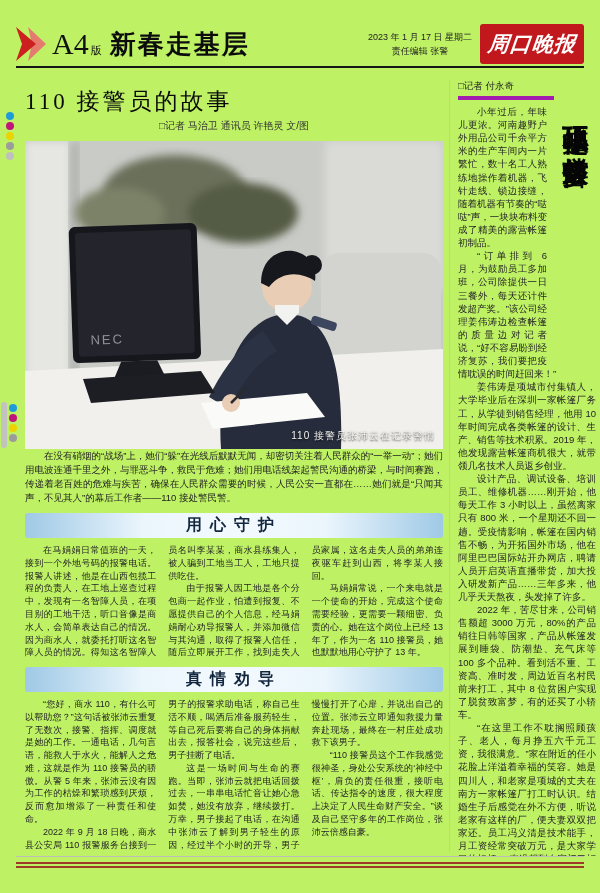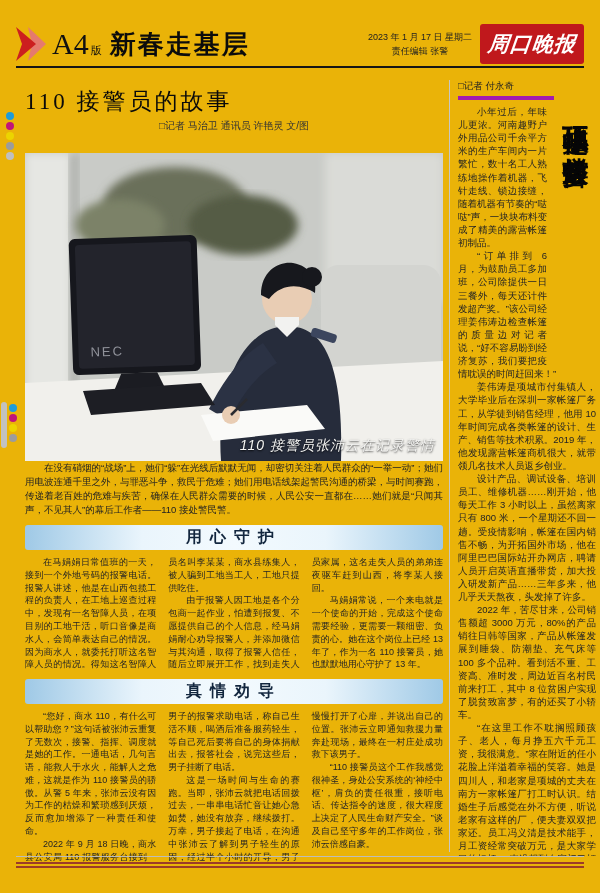--- a/index.html
+++ b/index.html
@@ -1,16 +1,16 @@
 <!DOCTYPE html>
 <html><head>
 <meta charset="utf-8">
 <style>
   html,body{margin:0;padding:0;background:#e9e7e3;}
-  .page{position:relative;width:600px;height:893px;margin:0 auto;background:#eab308;
+  .page{position:relative;width:600px;height:893px;margin:0 auto;background:#bef264;
         overflow:hidden;font-family:"Liberation Sans","DejaVu Sans",sans-serif;color:#1c1c1c;}
 
   
   .hdr{position:absolute;left:16px;top:24px;width:568px;height:40px;display:flex;align-items:center;}
   .hdr-arrow{width:30px;height:34px;margin-right:6px;flex:0 0 auto;}
   .hdr-edition{font-family:"Liberation Serif","DejaVu Serif",serif;font-size:30px;line-height:30px;color:#111;}
   .hdr-edsuf{font-size:11px;margin:12px 8px 0 2px;color:#111;}
   .hdr-section{font-size:26px;font-weight:900;letter-spacing:2px;color:#0c0c0c;}
   .hdr-right{margin-left:auto;display:flex;align-items:center;}
   .hdr-date{ text-align:center;font-size:9px;line-height:14px;color:#222;margin-right:8px;}
@@ -20,26 +20,26 @@
   .hdr-rule{position:absolute;left:16px;top:66px;width:568px;height:2px;background:#151515;}
 
   
   .dot{position:absolute;width:8px;height:8px;border-radius:50%;}
   .reg-capsule{position:absolute;left:1px;top:402px;width:6px;height:46px;border-radius:3px;background:#c2c2c0;}
 
   
   .left-area{position:absolute;left:25px;top:72px;width:418px;}
   .main-title{margin:14px 0 2px 0;font-family:"Liberation Serif","DejaVu Serif",serif;
               font-size:23px;font-weight:400;letter-spacing:3px;color:#0a0a0a;}
-  .main-byline{text-align:center;font-size:10px;color:#333;margin-bottom:20px;}
+  .main-byline{text-align:center;font-size:10px;color:#333;margin-bottom:8px;}
 
   .photo{position:relative;width:418px;height:308px;background:#c9cbc7;overflow:hidden;}
   .photo svg{display:block;width:100%;height:100%;}
-  .photo-caption{position:absolute;right:8px;bottom:6px;color:#f4f4f2;font-size:14px;
-                 text-shadow:0 1px 2px rgba(0,0,0,.8);letter-spacing:1px;font-style:italic;}
+  .photo-caption{position:absolute;right:8px;bottom:6px;color:#f4f4f2;font-size:10px;
+                 text-shadow:0 1px 2px rgba(0,0,0,.8);letter-spacing:1px;}
 
   .intro{font-size:9.5px;line-height:1.48;text-align:justify;color:#222;}
   .intro p{margin:0;text-indent:2em;}
 
   .sec{margin-top:8px;}
   .sec-head{height:25px;display:flex;align-items:center;justify-content:center;
             background:linear-gradient(90deg,#9fc9e6 0%,#eaf5fc 28%,#f3fafe 50%,#eaf5fc 72%,#9fc9e6 100%);
             border-radius:3px;}
   .sec-head span{font-size:16px;font-weight:bold;letter-spacing:8px;color:#12263e;}
   .sec-body{margin-top:6px;column-count:3;column-gap:12px;font-size:9px;line-height:1.42;

